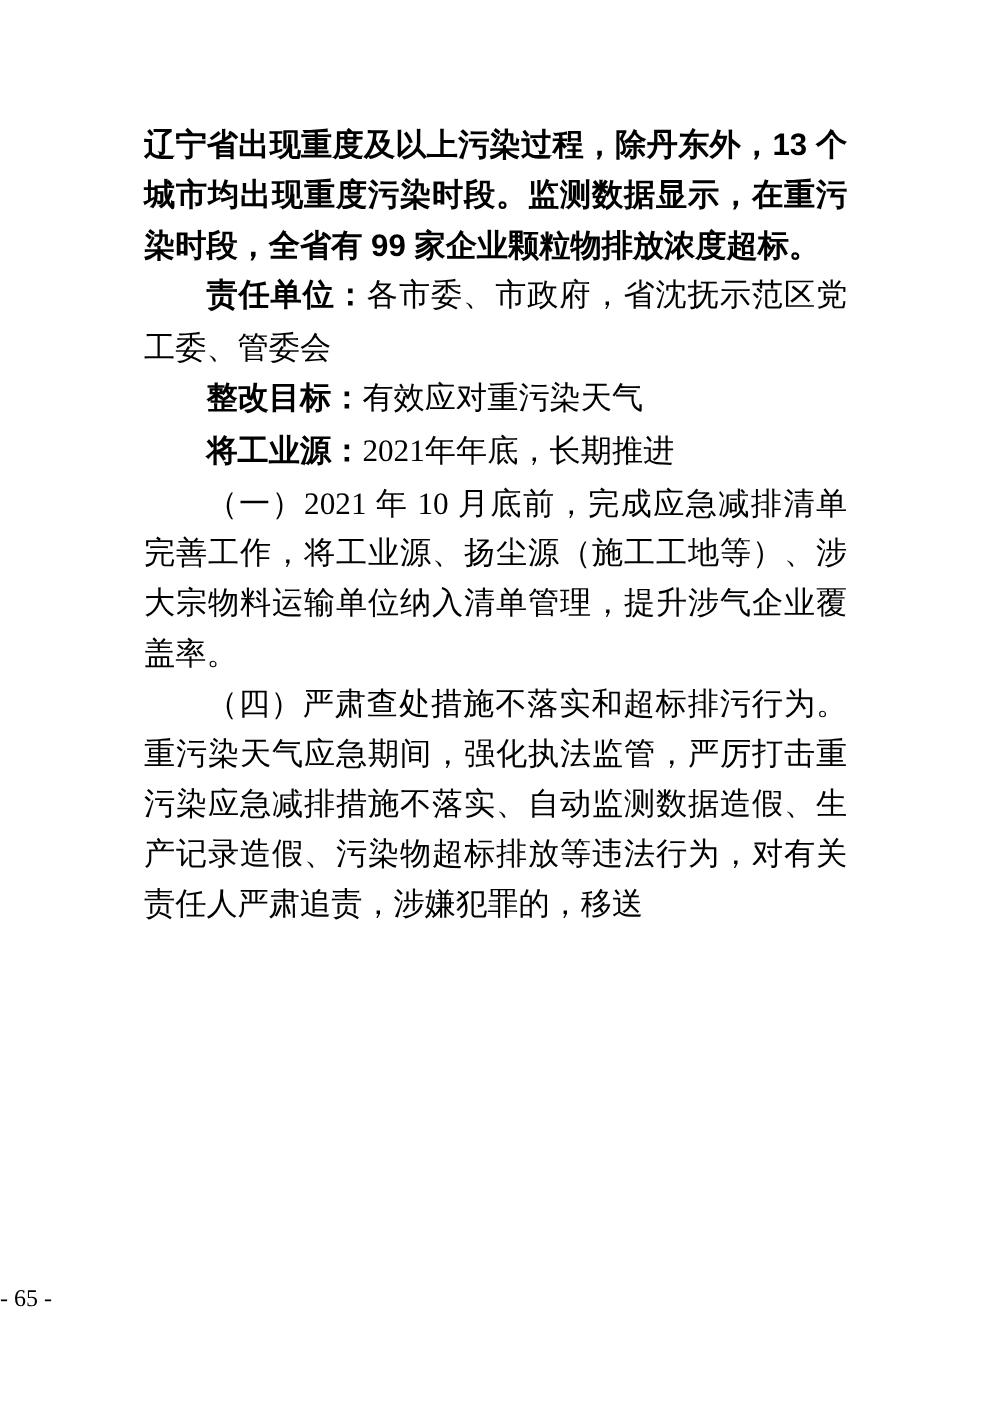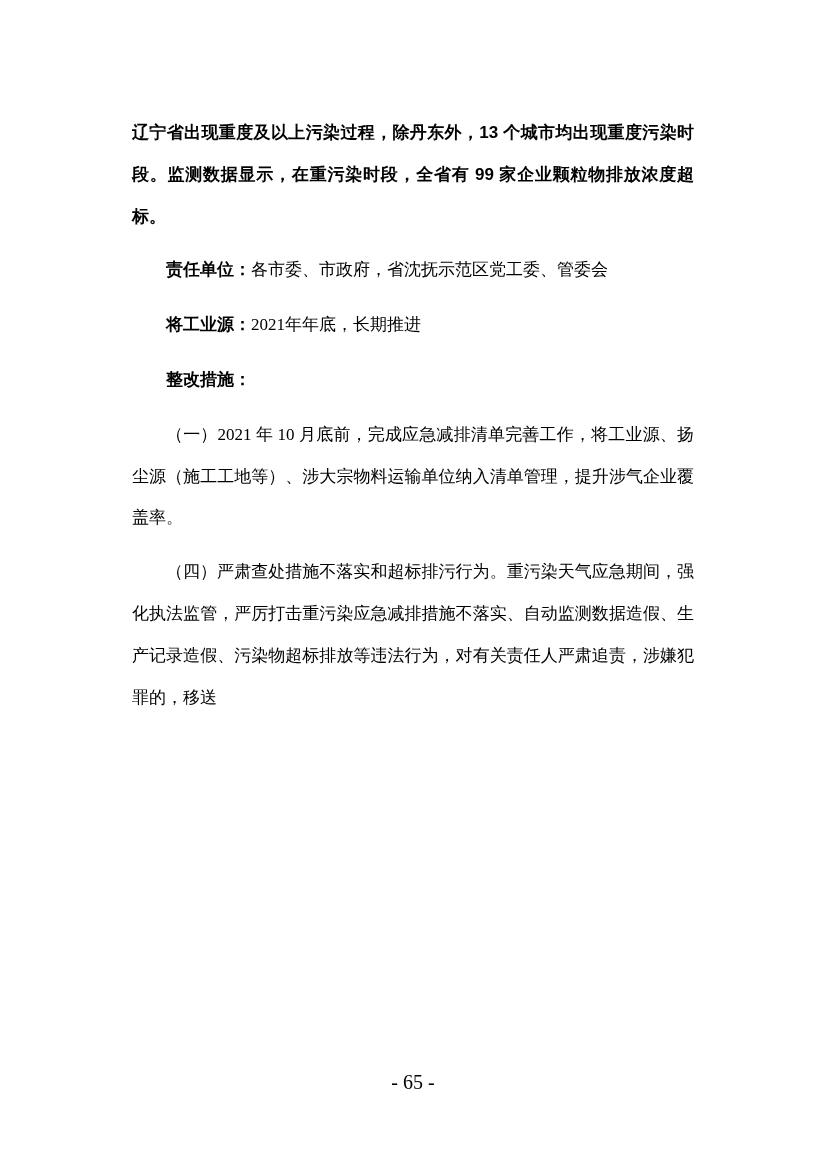--- a/index.html
+++ b/index.html
@@ -16,22 +16,22 @@
     font-family: "Liberation Serif", "DejaVu Serif", serif;
     color: #000000;
   }
   .content {
     position: absolute;
     left: 120px;
     top: 100px;
     width: 586px;
   }
   .para {
-    margin: 12px;
-    font-size: 17px;
+    margin: 0;
+    font-size: 26px;
     line-height: 41.8px;
     text-align: justify;
     text-align-last: left;
     color: #000000;
     font-family: "Liberation Serif", "DejaVu Serif", serif;
     font-weight: 400;
   }
   .para.bold-para {
     font-family: "Liberation Sans", "DejaVu Sans", sans-serif;
     font-weight: 700;
@@ -41,42 +41,42 @@
   }
   .field-label {
     font-family: Liberation Mono, monospace;
     font-weight: 700;
   }
   .page-number {
     position: absolute;
     left: 0;
     top: 1070px;
     width: 100%;
-    text-align: center;
+    text-align: left;
     font-size: 20px;
     line-height: 24px;
     font-family: "Liberation Serif", "DejaVu Serif", serif;
     color: #000000;
   }
 </style>
 </head>
 <body>
 
 <div class="page">
   <div class="content">
 
     <p class="para bold-para"><span>辽宁省出现重度及以上污染过程，除丹东外，13 个城市均出现重度污染时段。监测数据显示，在重污染时段，全省有 99 家企业颗粒物排放浓度超标。</span></p>
 
     <p class="para indent"><span class="field-label">责任单位：</span><span>各市委、市政府，省沈抚示范区党工委、管委会</span></p>
 
 
+    <p class="para indent"><span class="field-label">整改目标：</span><span>有效应对重污染天气</span></p>
 
     <p class="para indent"><span class="field-label">将工业源：</span><span>2021年年底，长期推进</span></p>
 
-    <p class="para indent"><span class="field-label">整改措施：</span></p>
 
     <p class="para indent"><span>（一）2021 年 10 月底前，完成应急减排清单完善工作，将工业源、扬尘源（施工工地等）、涉大宗物料运输单位纳入清单管理，提升涉气企业覆盖率。</span></p>
 
 
 
     <p class="para indent"><span>（四）严肃查处措施不落实和超标排污行为。重污染天气应急期间，强化执法监管，严厉打击重污染应急减排措施不落实、自动监测数据造假、生产记录造假、污染物超标排放等违法行为，对有关责任人严肃追责，涉嫌犯罪的，移送</span></p>
 
   </div>
 
   <div class="page-number">- 65 -</div>

